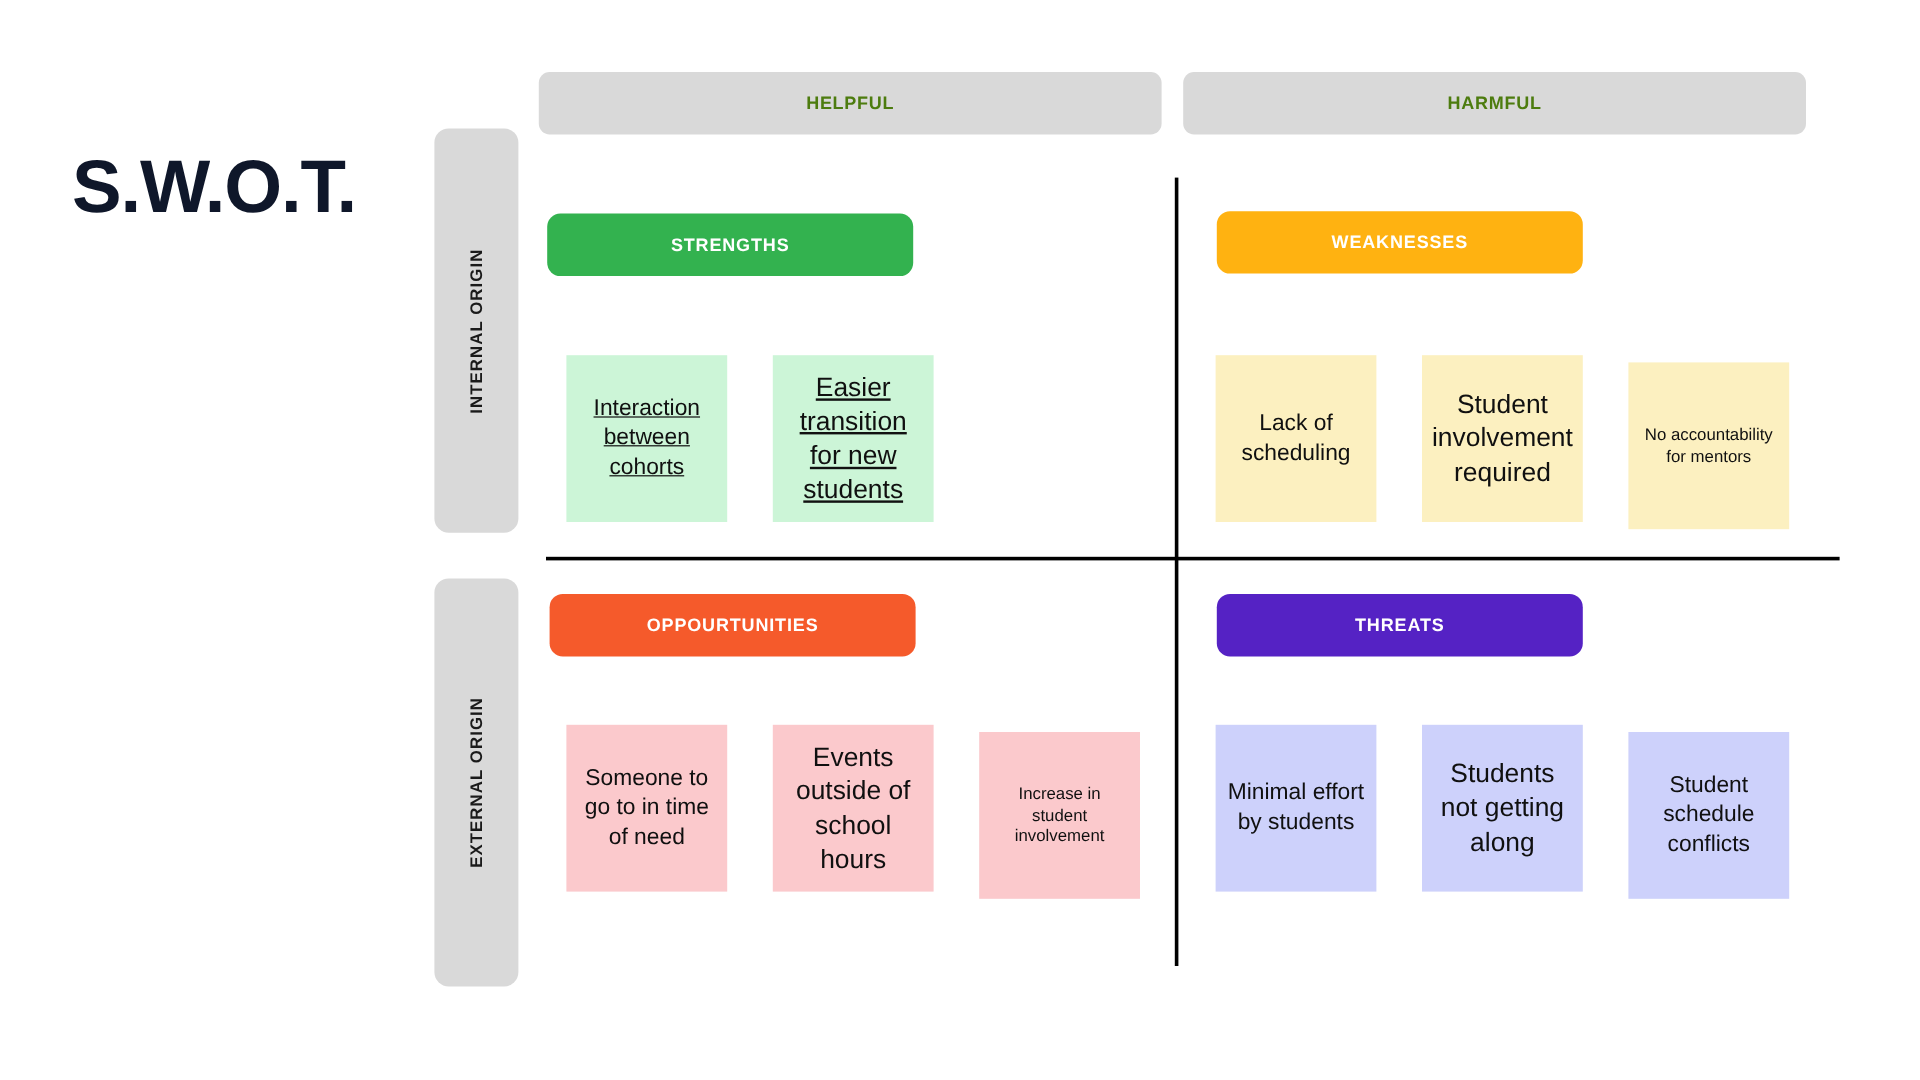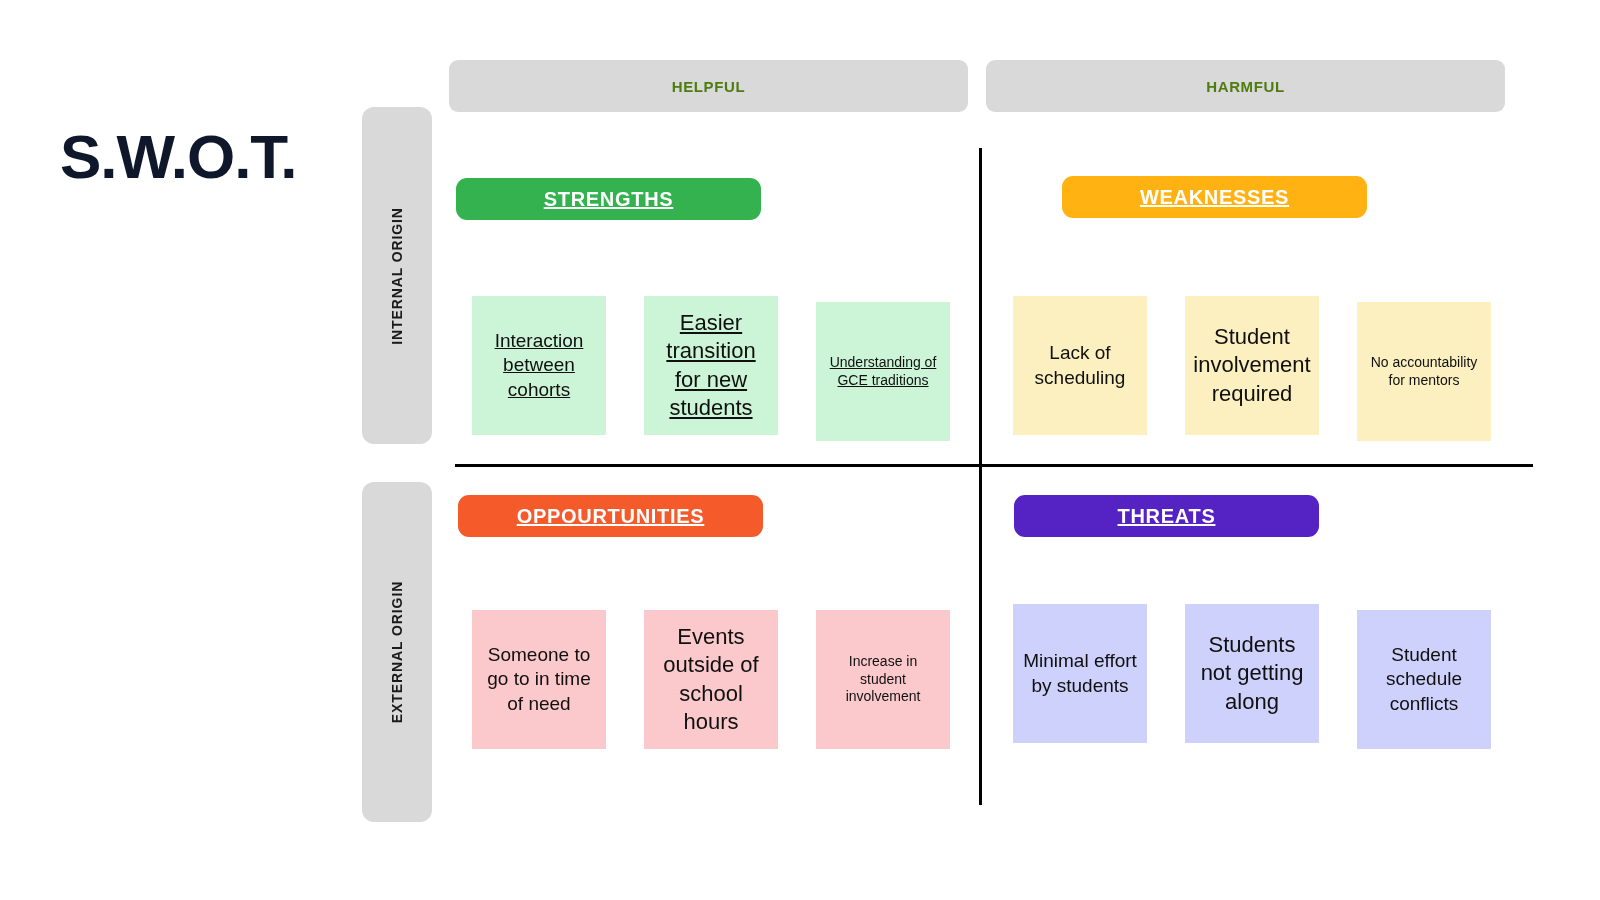--- a/index.html
+++ b/index.html
@@ -88,45 +88,44 @@
     left: 455px;
     top: 464px;
     width: 1078px;
     height: 3px;
     background: #000000;
   }
 
   
   .quad-pill {
     position: absolute;
-    height: 42px;
+    height: 52px;
     border-radius: 11px;
     display: flex;
     align-items: center;
     justify-content: center;
-    font-size: 20px;
+    font-size: 15px;
     font-weight: 700;
     letter-spacing: 0.7px;
     color: #ffffff;
-    text-decoration: underline;
   }
   #pill-strengths     { left: 456px;  top: 178px; width: 305px; background: #33b24f; }
-  #pill-weaknesses    { left: 1062px; top: 176px; width: 305px; background: #ffb211; }
+  #pill-weaknesses    { left: 1014px; top: 176px; width: 305px; background: #ffb211; }
   #pill-oppourtunities{ left: 458px;  top: 495px; width: 305px; background: #f55a2b; }
   #pill-threats       { left: 1014px; top: 495px; width: 305px; background: #5522c4; }
 
   
   .card-row {
     position: absolute;
     display: flex;
     align-items: flex-start;
   }
   #cards-strengths      { left: 472px;  top: 296px; text-decoration: underline; }
   #cards-weaknesses     { left: 1013px; top: 296px; }
-  #cards-oppourtunities { left: 472px;  top: 604px; align-items: flex-end; }
+  #cards-oppourtunities { left: 472px;  top: 604px; }
   #cards-threats        { left: 1013px; top: 604px; }
 
   .card {
     box-sizing: border-box;
     width: 134px;
     height: 139px;
     margin-right: 38px;
     display: flex;
     align-items: center;
     justify-content: center;
@@ -176,21 +175,20 @@
 
   <div id="divider-vertical"></div>
   <div id="divider-horizontal"></div>
 
   <div class="quad-pill" id="pill-strengths">
     <span>STRENGTHS</span>
   </div>
   <div class="card-row" id="cards-strengths">
     <div class="card strengths fs-lg">Interaction between cohorts</div>
     <div class="card strengths fs-md">Easier transition for new students</div>
-    <div class="card strengths fs-sm nudge-6">Understanding of GCE traditions</div>
   </div>
 
   <div class="quad-pill" id="pill-weaknesses">
     <span>WEAKNESSES</span>
   </div>
   <div class="card-row" id="cards-weaknesses">
     <div class="card weaknesses fs-lg">Lack of scheduling</div>
     <div class="card weaknesses fs-md">Student involvement required</div>
     <div class="card weaknesses fs-sm nudge-6">No accountability for mentors</div>
   </div>

